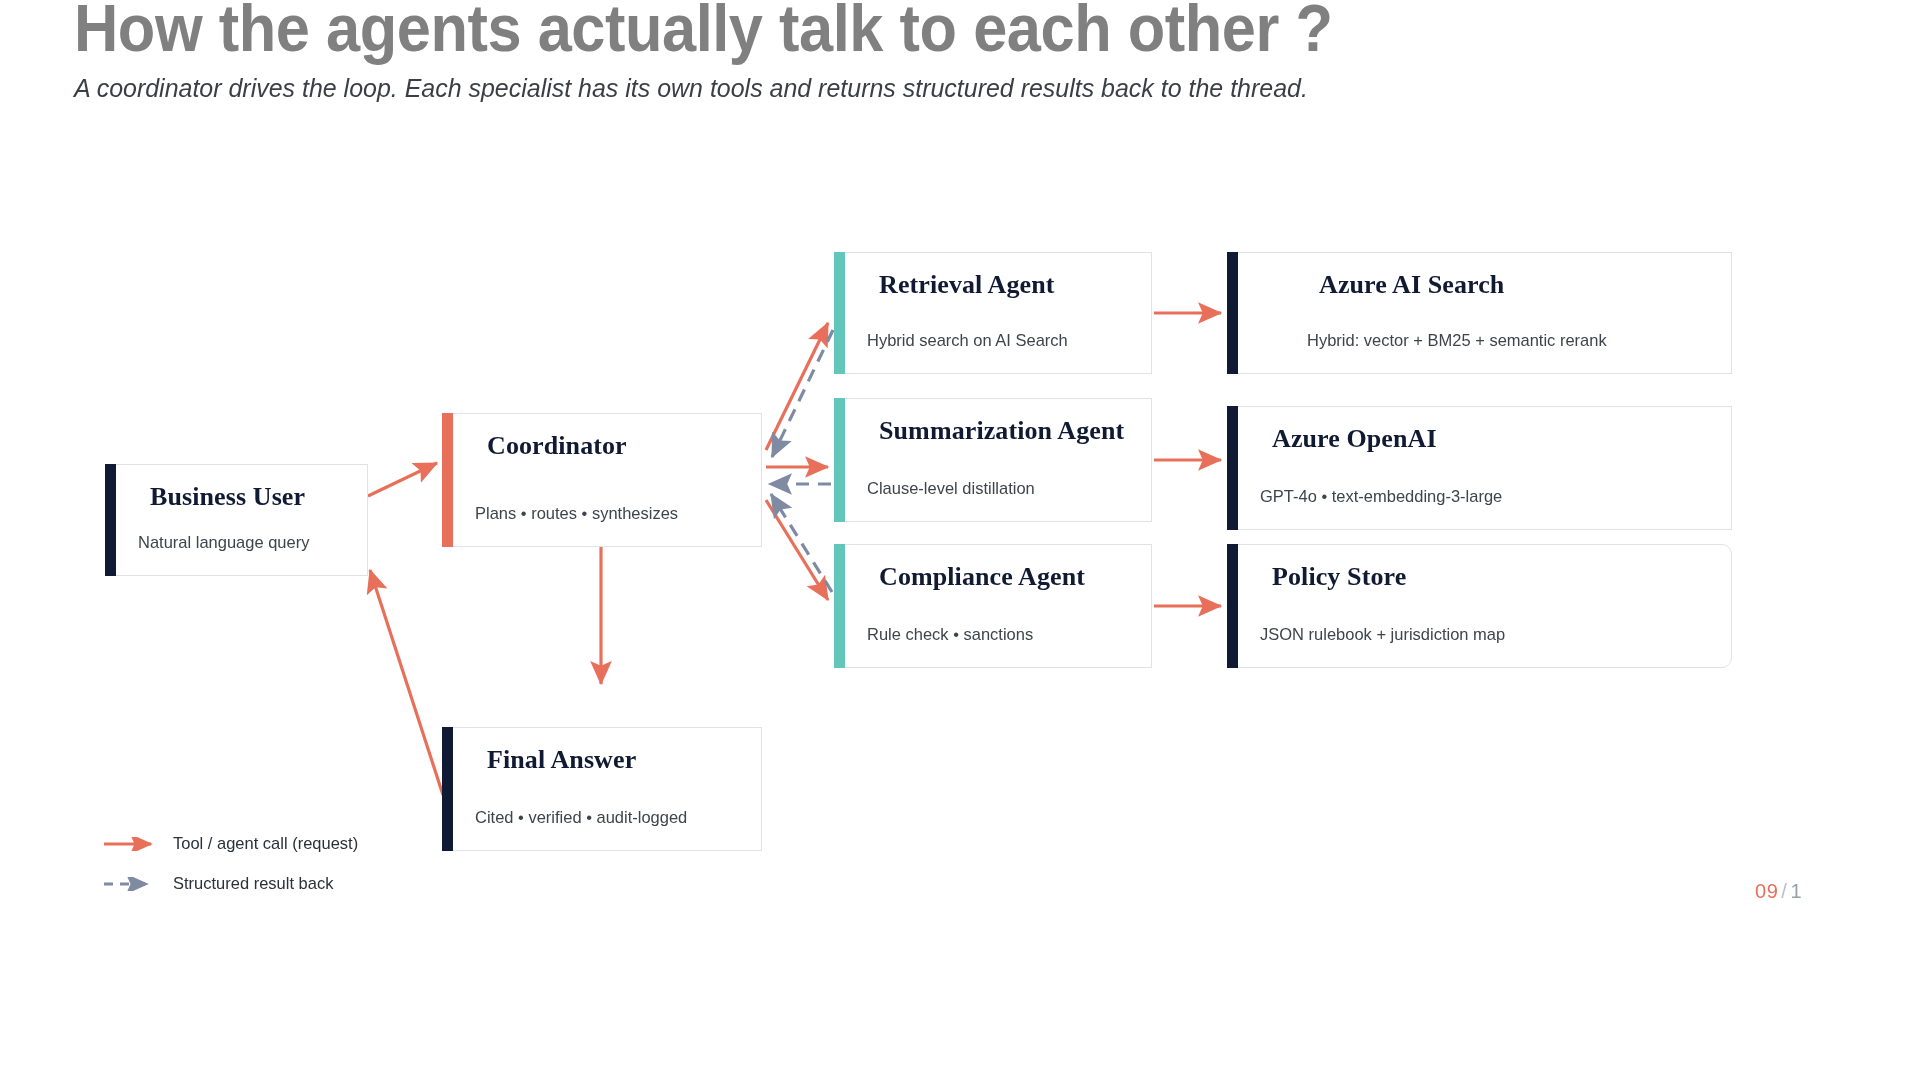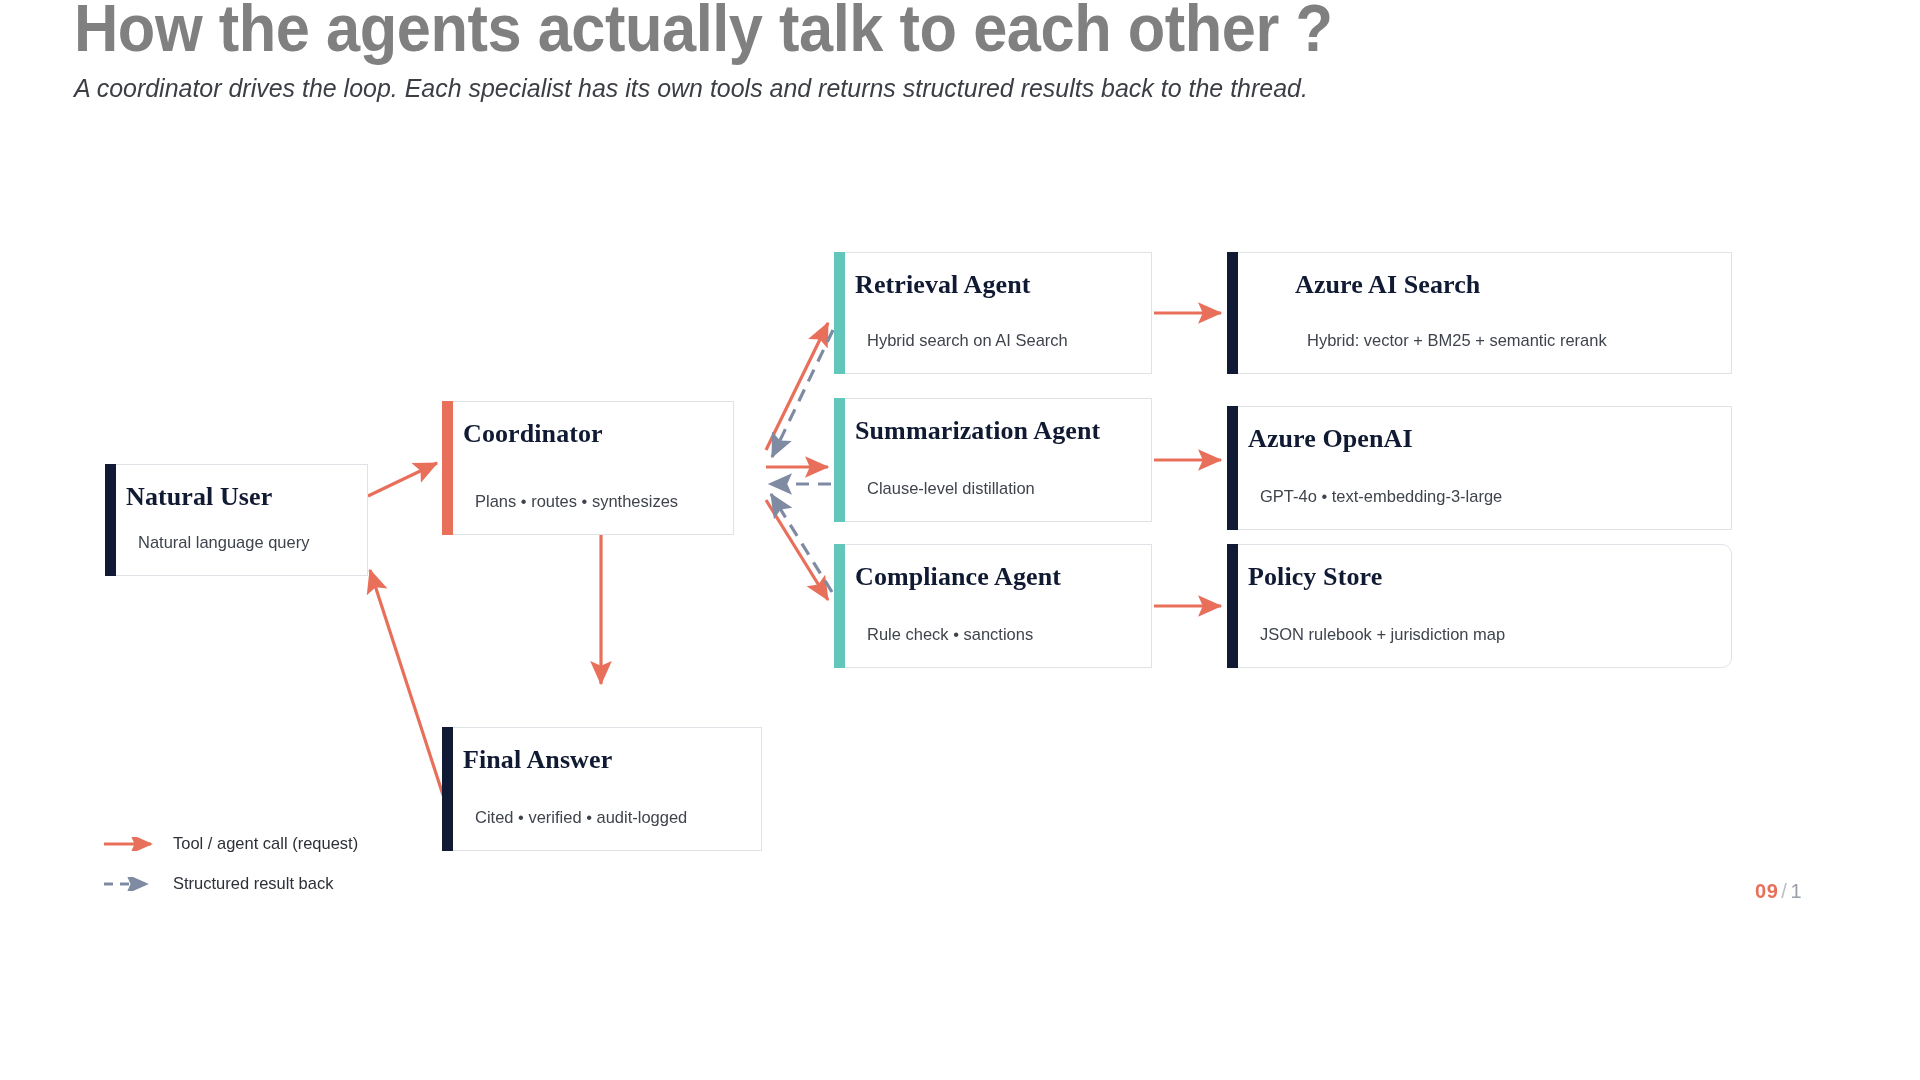--- a/index.html
+++ b/index.html
@@ -72,21 +72,21 @@
     display: flex;
     align-items: stretch;
   }
   .node-accent {
     width: 11px;
     flex: 0 0 11px;
     margin: -1px 0 -1px -1px;
   }
   .node-body {
     flex: 1 1 auto;
-    padding: 18px 0 0 10px;
+    padding: 18px 0 0 34px;
     position: relative;
   }
   .node-title {
     font-family: "Liberation Serif", "DejaVu Serif", serif;
     font-weight: bold;
     font-size: 26px;
     color: #111a33;
     line-height: 1.1;
     letter-spacing: 0.1px;
     white-space: nowrap;
@@ -102,21 +102,21 @@
     transform: scaleX(0.97);
     transform-origin: left center;
   }
 
   .accent-navy  { background: #101a35; }
   .accent-coral { background: #e8705a; }
   .accent-teal  { background: #62c6bb; }
 
   
   #node-business-user { left: 105px;  top: 464px; width: 263px; height: 112px; }
-  #node-coordinator   { left: 442px;  top: 401px; width: 292px; height: 134px; }
+  #node-coordinator   { left: 442px;  top: 413px; width: 320px; height: 134px; }
   #node-final-answer  { left: 442px;  top: 693px; width: 320px; height: 124px; margin-top: 34px; }
 
   #node-retrieval     { left: 834px;  top: 252px; width: 318px; height: 122px; }
   #node-summarization { left: 834px;  top: 398px; width: 318px; height: 124px; }
   #node-compliance    { left: 834px;  top: 544px; width: 318px; height: 124px; }
 
   #node-azure-search  { left: 1227px; top: 252px; width: 505px; height: 122px; gap: 47px; }
   #node-azure-openai  { left: 1227px; top: 406px; width: 505px; height: 124px; }
   #node-policy-store  { left: 1227px; top: 544px; width: 505px; height: 124px; border-radius: 10px; }
 
@@ -150,21 +150,21 @@
 
   
   #page-indicator {
     position: absolute;
     right: 118px;
     top: 880px;
     font-family: "Liberation Sans", sans-serif;
     font-size: 20px;
     letter-spacing: 0.5px;
   }
-  #page-current { font-weight: bold; color: #e8705a; }
+  #page-current { font-weight: normal; color: #e8705a; }
   #page-separator { color: #b9bec6; margin: 0 3px; }
   #page-total { color: #9aa0a8; }
 </style>
 </head>
 <body>
 
 <div id="slide-header">
   <h1 id="page-title">How the agents actually talk to each other ?</h1>
   <p id="page-subtitle">A coordinator drives the loop. Each specialist has its own tools and returns structured results back to the thread.</p>
 </div>
@@ -200,21 +200,21 @@
     <path d="M 832 592 L 771 494" fill="none" stroke="#7f8aa3" stroke-width="3.2" stroke-dasharray="13 9" marker-end="url(#ah-slate)"></path>
 
     <path d="M 1154 313 L 1221 313" fill="none" stroke="#e8705a" stroke-width="3.2" marker-end="url(#ah-coral)"></path>
     <path d="M 1154 460 L 1221 460" fill="none" stroke="#e8705a" stroke-width="3.2" marker-end="url(#ah-coral)"></path>
     <path d="M 1154 606 L 1221 606" fill="none" stroke="#e8705a" stroke-width="3.2" marker-end="url(#ah-coral)"></path>
   </svg>
 
   <div class="node" id="node-business-user">
     <div class="node-accent accent-navy"></div>
     <div class="node-body">
-      <div class="node-title">Natural User</div>
+      <div class="node-title">Business User</div>
       <div class="node-sub">Natural language query</div>
     </div>
   </div>
 
   <div class="node" id="node-coordinator">
     <div class="node-accent accent-coral"></div>
     <div class="node-body">
       <div class="node-title">Coordinator</div>
       <div class="node-sub">Plans • routes • synthesizes</div>
     </div>

